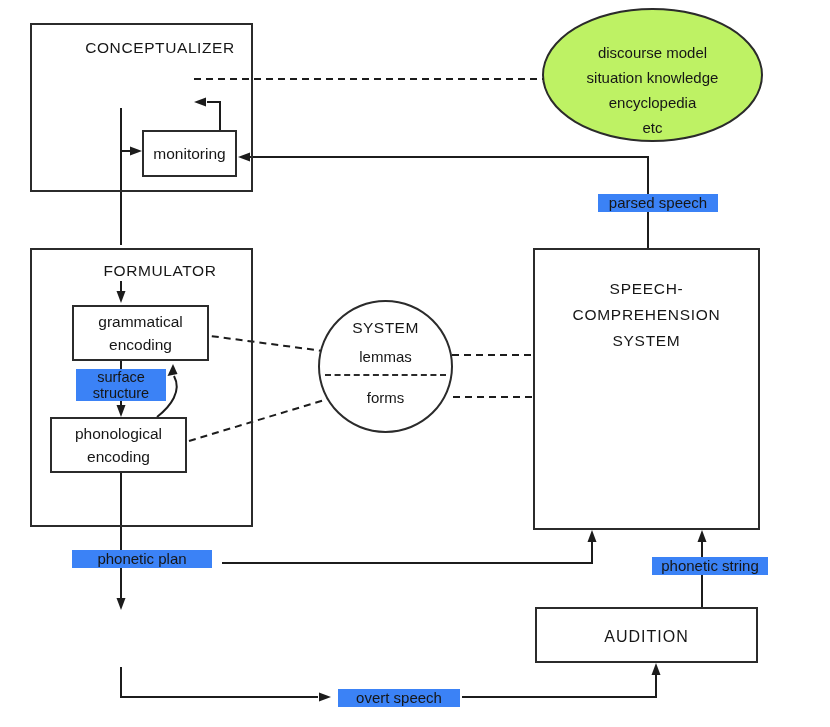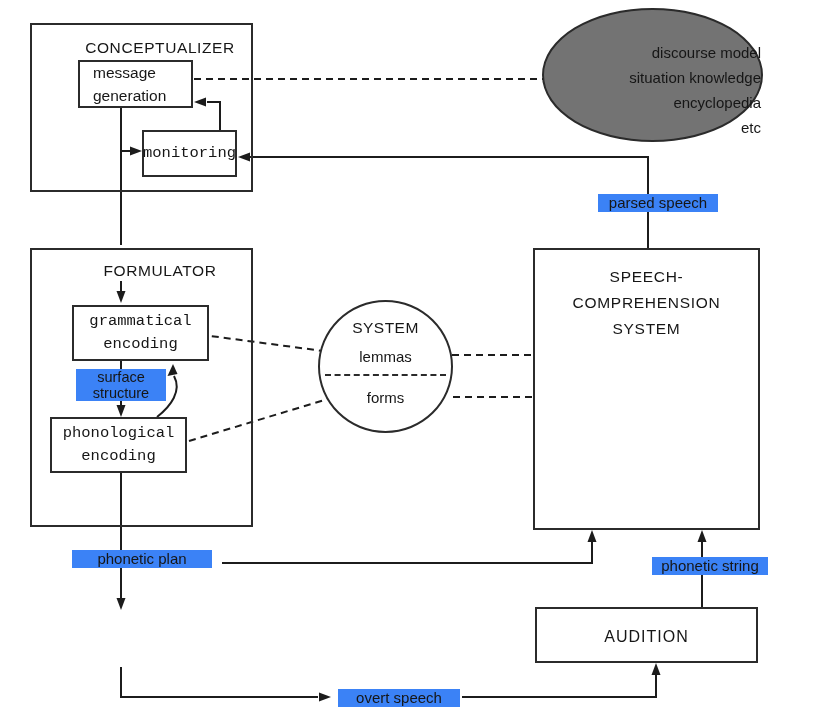--- a/index.html
+++ b/index.html
@@ -25,41 +25,41 @@
     text-align:center;
     font-size:15.5px;
     letter-spacing:0.6px;
     color:#161616;
     padding-left:37px;
   }
   .twoline{
     display:flex;flex-direction:column;justify-content:center;
     font-size:15.5px;line-height:23px;
   }
-  .centered{align-items:center;text-align:center;font-family:Liberation Mono, monospace;}
+  .centered{align-items:center;text-align:center;}
   .leftpad{align-items:flex-start;padding-left:13px;}
   .ellipse{
     position:absolute;left:542px;top:8px;width:221px;height:134px;
     border:2px solid #2b2b2b;border-radius:50%;
-    box-sizing:border-box;background:#737373;z-index:2;
-    text-align:right;font-size:15px;line-height:25px;
+    box-sizing:border-box;background:#bef264;z-index:2;
+    text-align:center;font-size:15px;line-height:25px;
     padding-top:30px;
   }
   .circle{
     position:absolute;left:318px;top:300px;width:135px;height:133px;
     border:2px solid #2b2b2b;border-radius:50%;
     box-sizing:border-box;background:#ffffff;z-index:2;
     text-align:center;
   }
   .circle .ctitle{position:absolute;left:0;right:0;top:17px;font-size:15.5px;letter-spacing:0.5px;}
   .circle .clem{position:absolute;left:0;right:0;top:46px;font-size:15px;}
   .circle .cforms{position:absolute;left:0;right:0;top:87px;font-size:15px;}
   .circle .cdash{position:absolute;left:5px;right:5px;top:72px;border-top:2px dashed #2b2b2b;}
   .scs-text{
-    position:absolute;left:0;right:0;top:14px;
+    position:absolute;left:0;right:0;top:26px;
     text-align:center;font-size:15.5px;line-height:26px;letter-spacing:0.7px;
   }
   .floatlabel{
     position:absolute;z-index:3;
     background:#3b82f6;
     text-align:center;font-size:15px;line-height:18px;
     color:#161616;
   }
   .smalllabel{font-size:14.5px;line-height:16px;}
   .bigtext{
@@ -154,24 +154,20 @@
       <polygon points="331,697 319,692.5 319,701.5"></polygon>
       <polygon points="656,663 651.5,675 660.5,675"></polygon>
       <polygon points="702,530 697.5,542 706.5,542"></polygon>
     </g>
   </svg>
 
   <div class="box outer" style="left:30px;top:23px;width:223px;height:169px;">
     <div class="boxtitle" style="top:14px;">CONCEPTUALIZER</div>
   </div>
 
-  <div class="box filled twoline leftpad" style="left:78px;top:60px;width:115px;height:48px;">
-    <span>message</span>
-    <span>generation</span>
-  </div>
 
   <div class="box filled twoline centered" style="left:142px;top:130px;width:95px;height:47px;">
     <span>monitoring</span>
   </div>
 
   <div class="ellipse">
     <div>discourse model</div>
     <div>situation knowledge</div>
     <div>encyclopedia</div>
     <div>etc</div>

